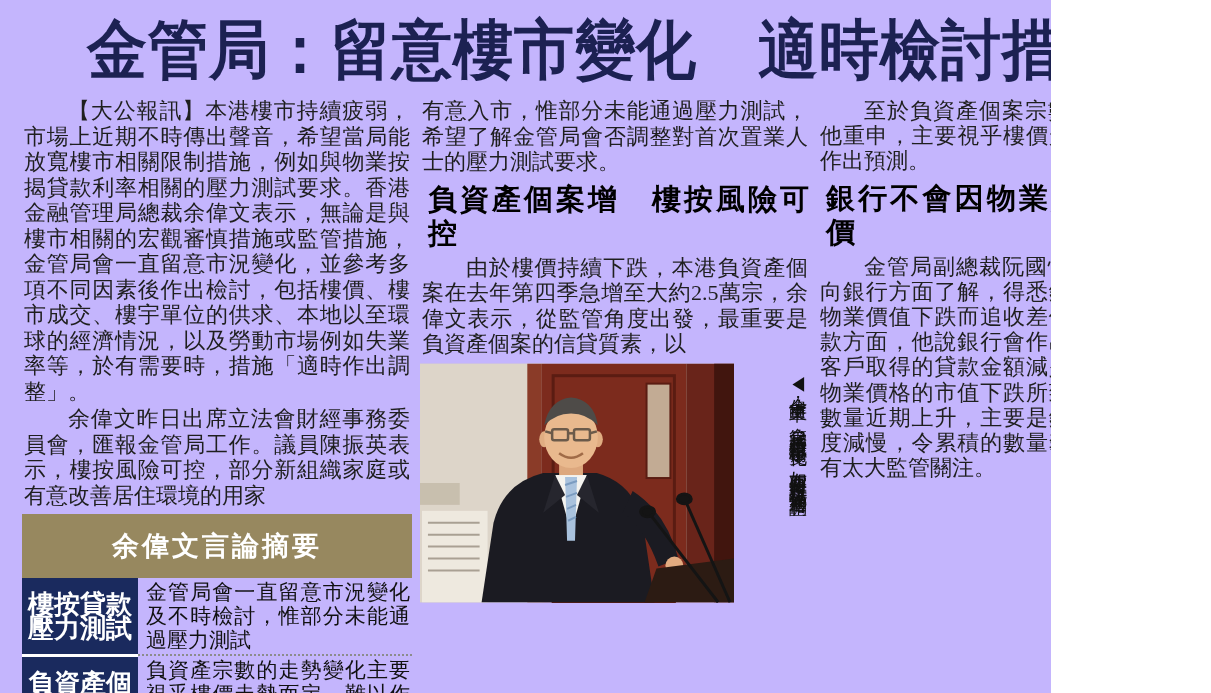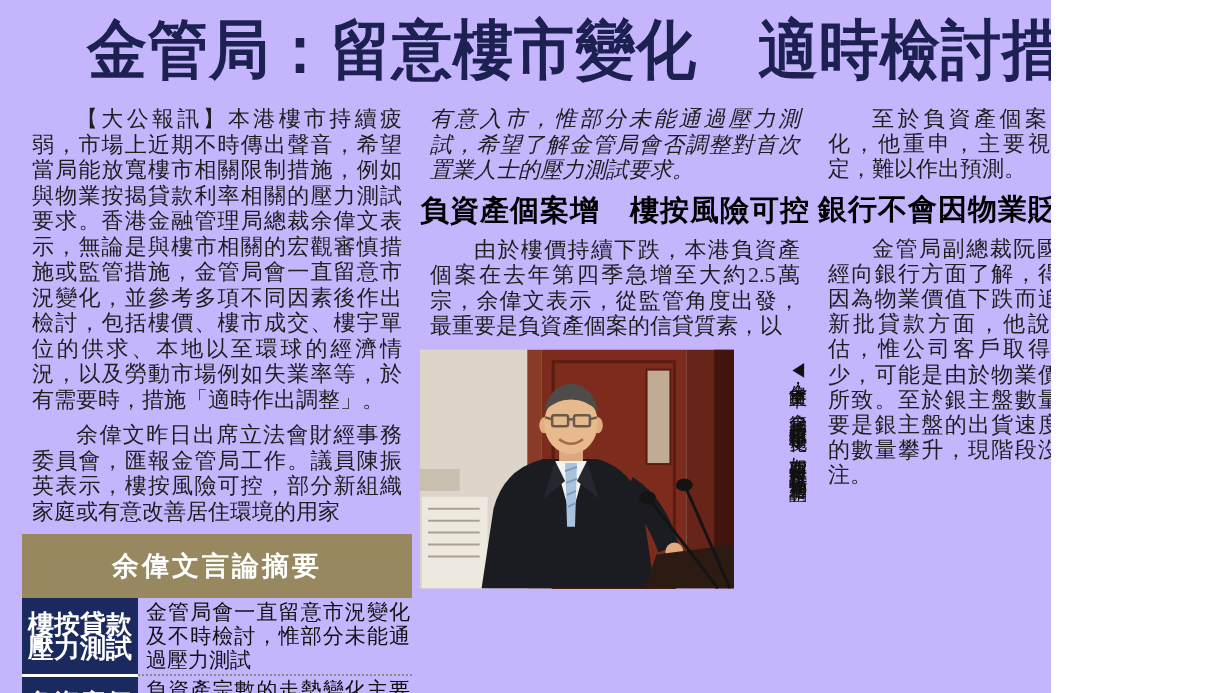--- a/index.html
+++ b/index.html
@@ -5,24 +5,24 @@
   html,body{margin:0;padding:0;background:#ffffff;}
   .page{position:relative;width:1051px;height:693px;background:#c4b5fd;overflow:hidden;
         font-family:"Liberation Serif",serif;color:#1f1f1f;}
   .headline{position:absolute;left:0;top:8px;width:1211px;text-align:center;
             font-family:"Liberation Sans",sans-serif;font-weight:900;
             font-size:60px;line-height:78px;color:#1c2152;letter-spacing:1px;
             transform:scaleY(1.08);transform-origin:top;}
   .col{position:absolute;top:96px;width:390px;font-size:22px;line-height:25.5px;
        text-align:justify;}
   .col1{left:22px;}  .col2{left:420px;}  .col3{left:818px;width:392px;line-height:25.2px;}
-  .col p{margin:10px;text-indent:2em;}
-  .col p.noindent{text-indent:0;font-style:italic;}
+  .col p{margin:2px;text-indent:2em;}
+  .col p.noindent{text-indent:0;}
   .subhead{font-family:"Liberation Serif",serif;font-weight:bold;color:#000;
-           font-size:29px;line-height:34px;margin:7px 0 5px 0;text-indent:0;
+           font-size:29px;line-height:34px;margin:7px 0 5px 8px;text-indent:0;
            letter-spacing:1px;}
   
   .infobox{margin-top:6px;font-family:"Liberation Sans",sans-serif;}
   .infobox-title{background:#97885f;color:#fff;font-weight:bold;font-size:27px;
                  line-height:34px;text-align:center;letter-spacing:3px;padding:15px 0;}
   .infobox-rows{border-bottom:2px solid #4a4a4a;}
   .infobox-row{display:flex;align-items:stretch;}
   .infobox-label{width:116px;flex:0 0 116px;background:#1a2a5e;color:#fff;
                  font-weight:bold;font-size:26px;line-height:24px;display:flex;
                  align-items:center;justify-content:center;text-align:center;

